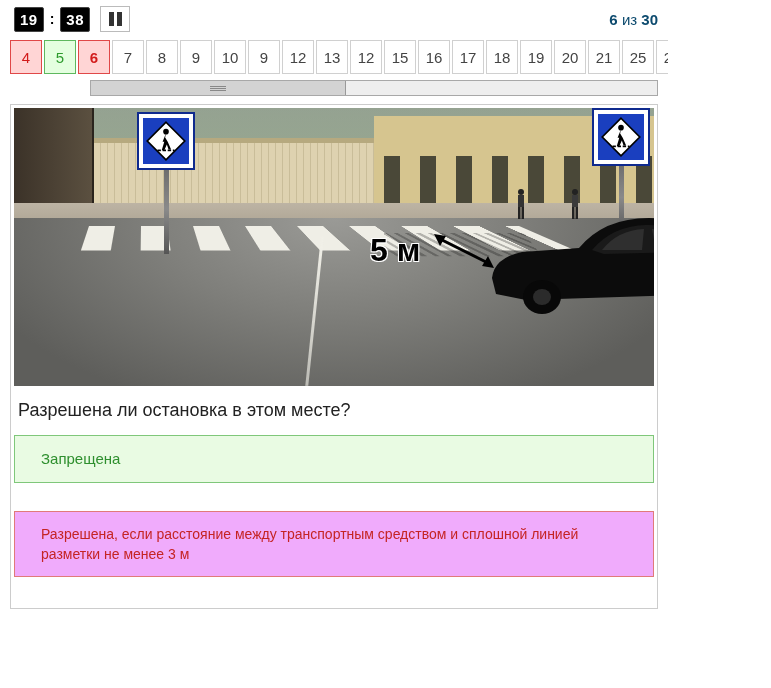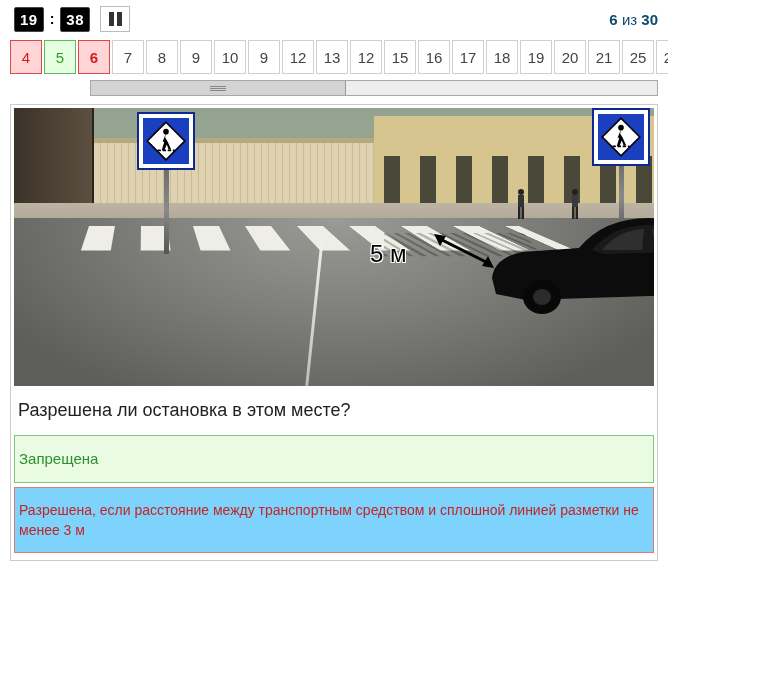--- a/index.html
+++ b/index.html
@@ -164,22 +164,22 @@
     transform: perspective(260px) rotateX(55deg);
     transform-origin: top left;
     background:
       repeating-linear-gradient(45deg, rgba(0,0,0,0.25) 0 3px, transparent 3px 8px);
   }
   .arrow-dim {
     position: absolute; left: 420px; top: 126px; width: 60px; height: 34px;
   }
   .arrow-dim svg { width: 100%; height: 100%; }
   .dim-label {
-    position: absolute; left: 356px; top: 132px;
-    font-size: 24px; font-weight: normal; color: #000;
+    position: absolute; left: 356px; top: 124px;
+    font-size: 32px; font-weight: bold; color: #000;
     text-shadow: -1px -1px 0 #fff, 1px -1px 0 #fff, -1px 1px 0 #fff, 1px 1px 0 #fff;
     white-space: nowrap;
   }
   .post {
     position: absolute; width: 5px; height: 90px;
     background: linear-gradient(#6a6a6a, #8a8a8a, #555);
   }
   .sign-board {
     position: absolute; width: 54px; height: 54px;
     background: #1a3fbf;
@@ -203,37 +203,37 @@
   }
   .car svg { width:100%; height:100%; }
 
   .question-text {
     font-weight: normal;
     font-size: 18px;
     padding: 14px 4px 14px 4px;
   }
   .answer {
     border: 1px solid #ccc;
-    padding: 12px 4px;
-    margin-bottom: 4px;
+    padding: 12px 26px;
+    margin-bottom: 28px;
     font-size: 14px;
     line-height: 1.45;
     background: #fff;
     cursor: pointer;
   }
   .answer.correct {
     background: #e9fbe3;
     border-color: #7fc77a;
   }
   .answer.correct .answer-title {
     color: #2e8f2e;
     font-size: 15px;
   }
   .answer.wrong {
-    background: #7dd3fc;
+    background: #f0abfc;
     border-color: #e07a7a;
     color: #c52424;
   }
   .answer-title { display:block; }
   .answer .explanation { margin-top: 10px; color: #222; display:block; }
 </style>
 </head>
 <body>
 
 <div class="page">

